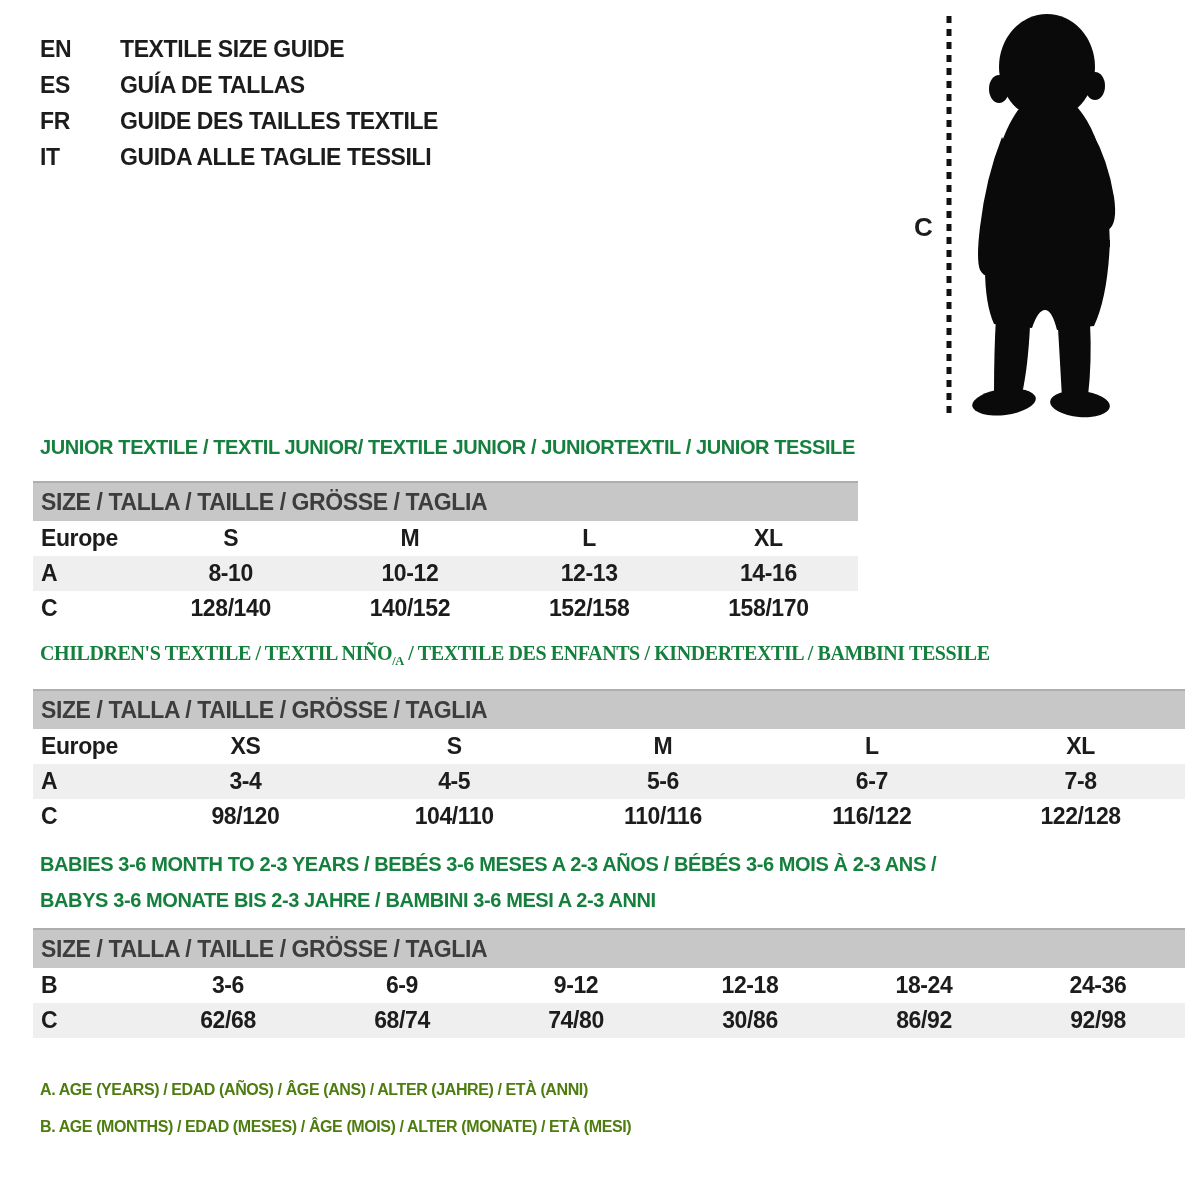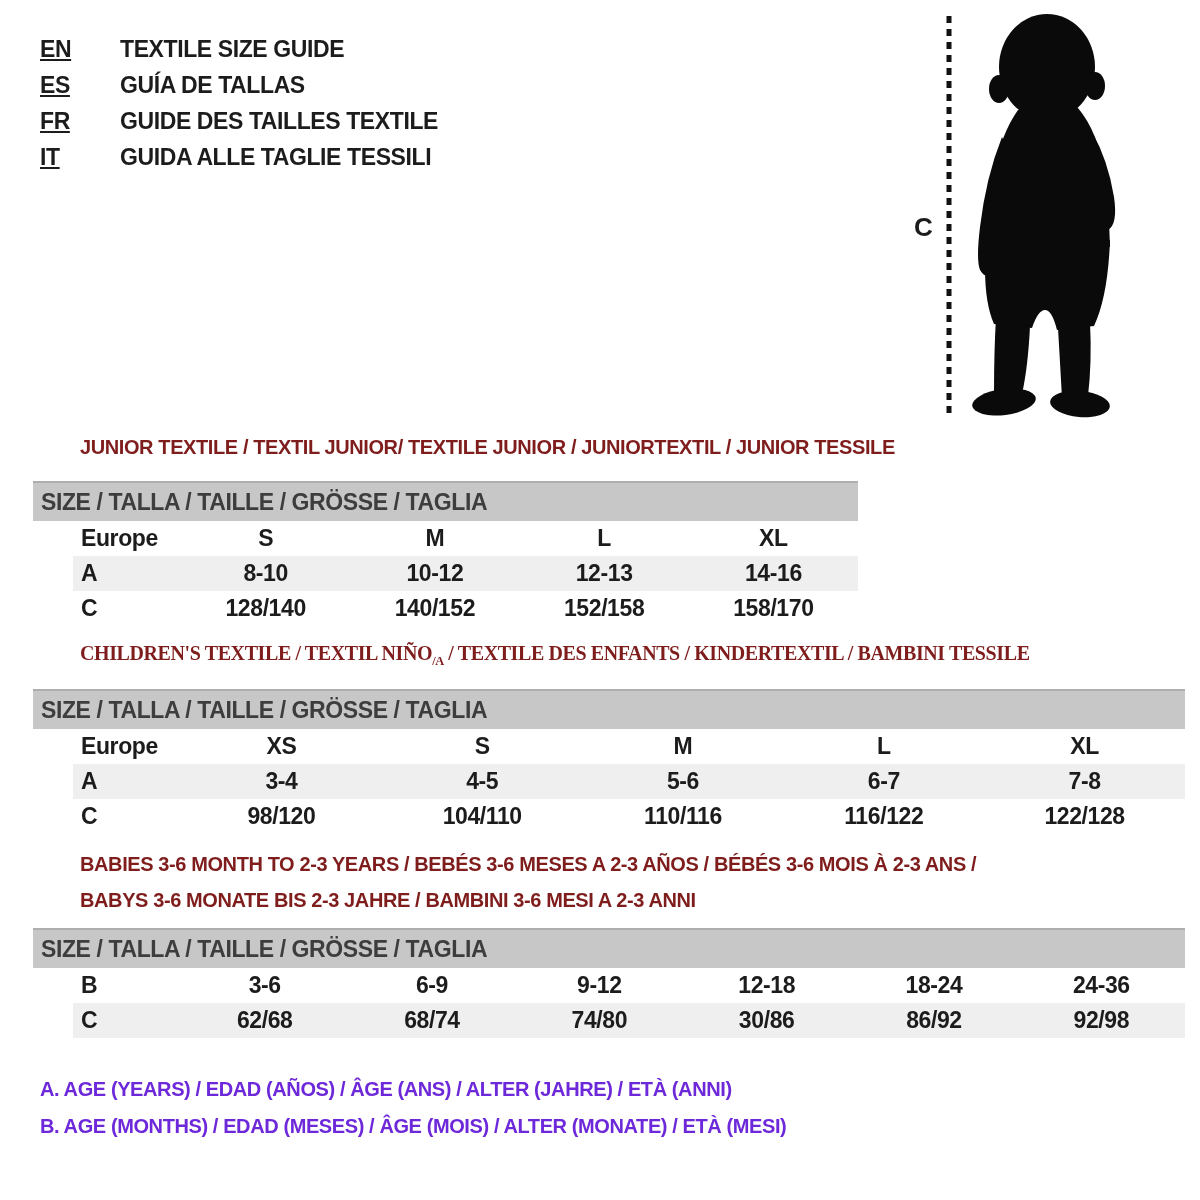--- a/index.html
+++ b/index.html
@@ -5,51 +5,51 @@
   html,body { margin:0; padding:0; background:#ffffff; }
   .page {
     position:relative; width:1200px; height:1200px; background:#ffffff;
     font-family:"Liberation Sans", sans-serif; font-weight:bold;
     color:#1c1c1c; letter-spacing:-0.4px; overflow:hidden;
   }
 
   
   .lang-list { position:absolute; left:40px; top:31px; }
   .lang-row { display:flex; height:36px; align-items:center; font-size:23px; }
-  .lang-code { width:80px;text-decoration:underline; }
+  .lang-code { width:80px; }
 
   
   .measure-line { position:absolute; left:946px; top:16px; }
   .measure-label { position:absolute; left:914px; top:212px; font-size:26px; }
   .toddler-svg { position:absolute; left:958px; top:12px; }
 
   
-  .section-title { position:absolute; left:40px; font-size:20px; color:#7f1d1d;margin-left:40px; }
+  .section-title { position:absolute; left:40px; font-size:20px; color:#15803d; }
   .title-junior { top:436px; }
   .title-children { top:642px;font-family:Liberation Serif, serif; }
   .title-babies { top:846px; line-height:36px; }
   .sub { font-size:0.62em; vertical-align:sub; }
 
   
   .size-table { position:absolute; left:33px; }
   .tbl-junior { top:481px; width:825px; }
   .tbl-children { top:689px; width:1152px; }
   .tbl-babies { top:928px; width:1152px; }
   .table-header {
     height:40px; background:#c7c7c7; border-top:2px solid #aeaeae;
     box-sizing:border-box; display:flex; align-items:center;
     padding-left:8px; font-size:23px; color:#3d3d3d;
   }
-  .t-row { display:flex; height:35px; align-items:center; font-size:23px;margin-left:40px; }
+  .t-row { display:flex; height:35px; align-items:center; font-size:23px; }
   .t-row.shaded { background:#efefef; }
   .t-row .label { width:108px; padding-left:8px; box-sizing:border-box; }
   .t-row .cell { flex:1; text-align:center; }
 
   
-  .legend { position:absolute; left:40px; top:1071px; font-size:20px; color:#6d28d9; }
+  .legend { position:absolute; left:40px; top:1071px; font-size:16px; color:#4d7c0f; }
   .legend-line { height:37px; display:flex; align-items:center; }
 </style>
 </head>
 <body>
 
 <div class="page">
 
   <div class="lang-list">
     <div class="lang-row">
       <span class="lang-code">EN</span>

